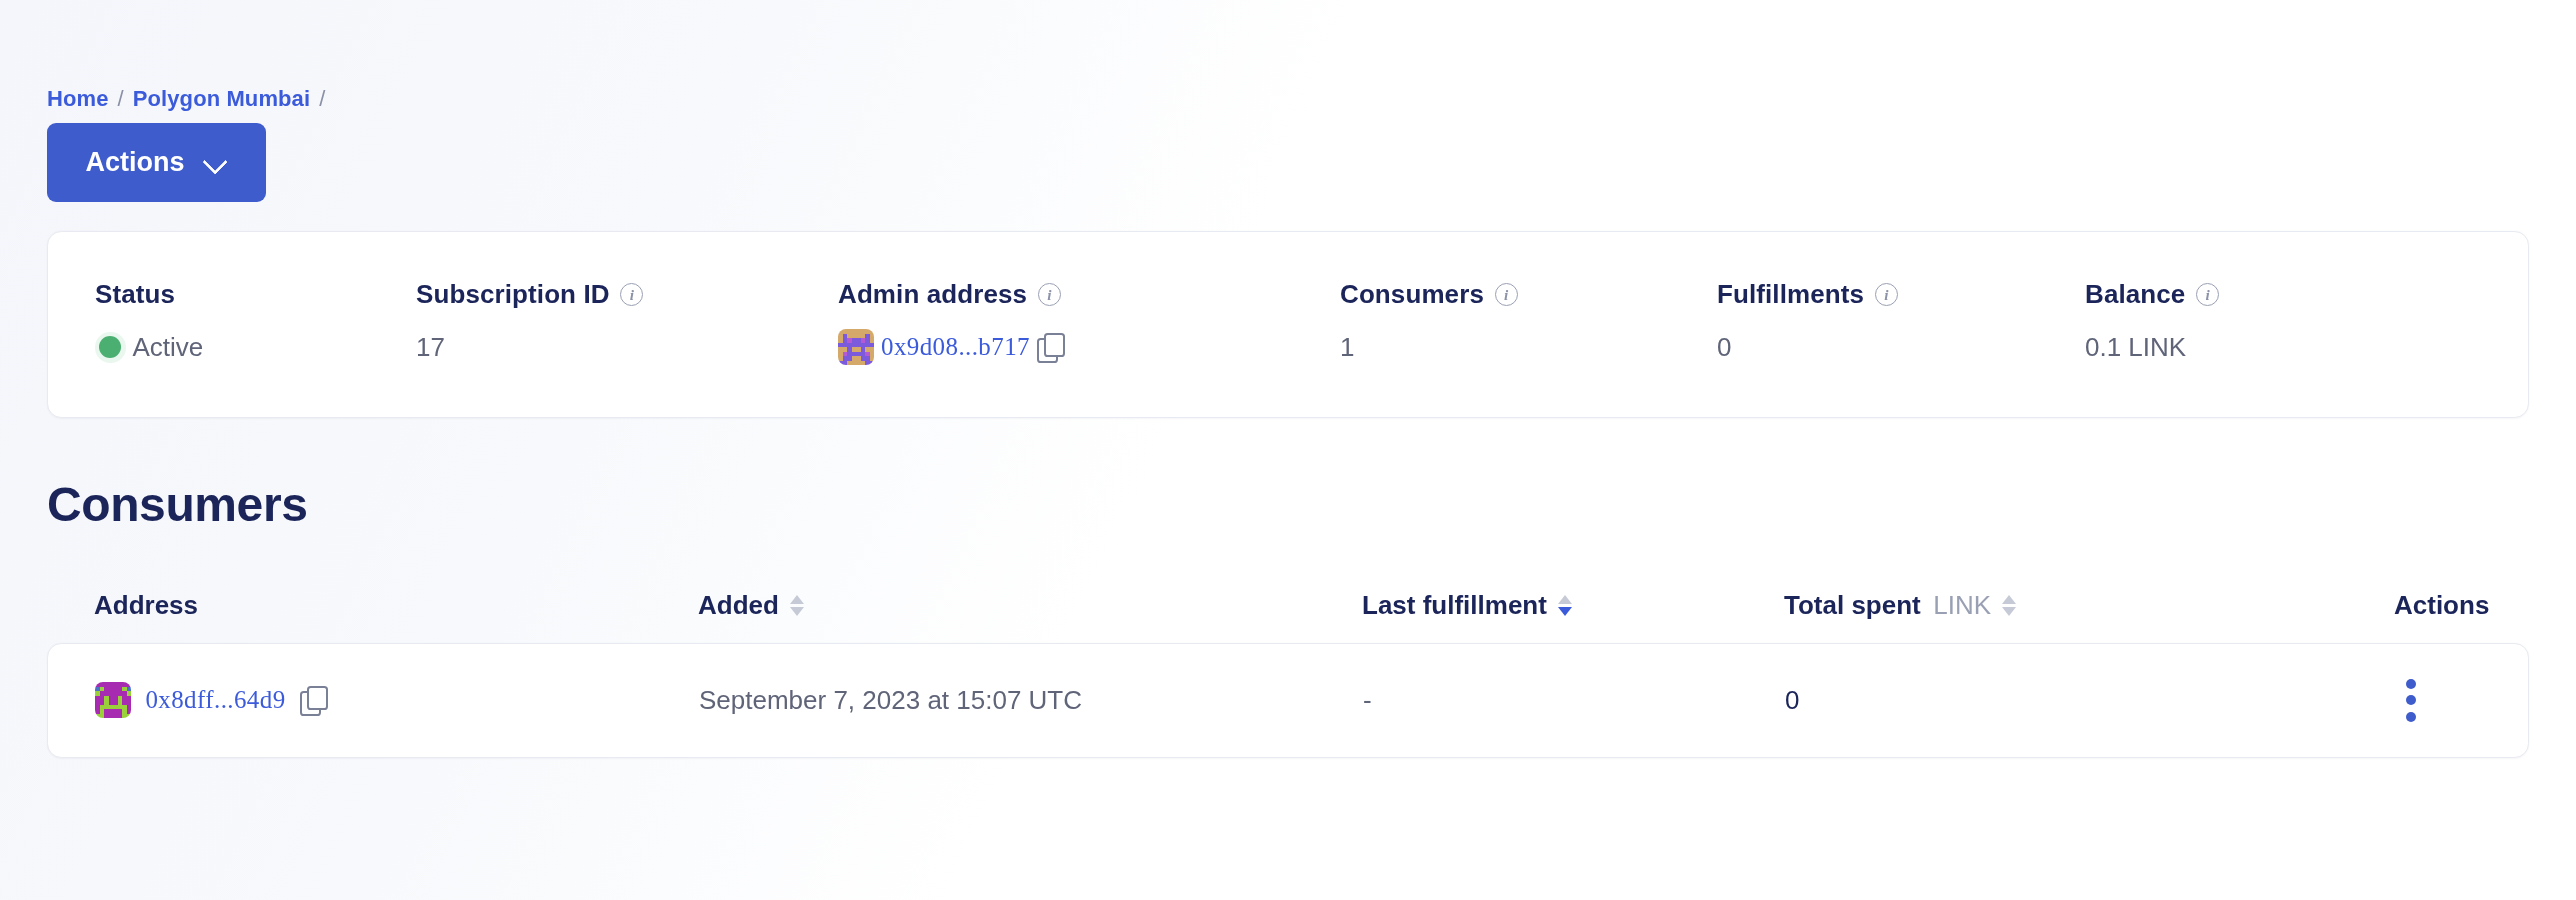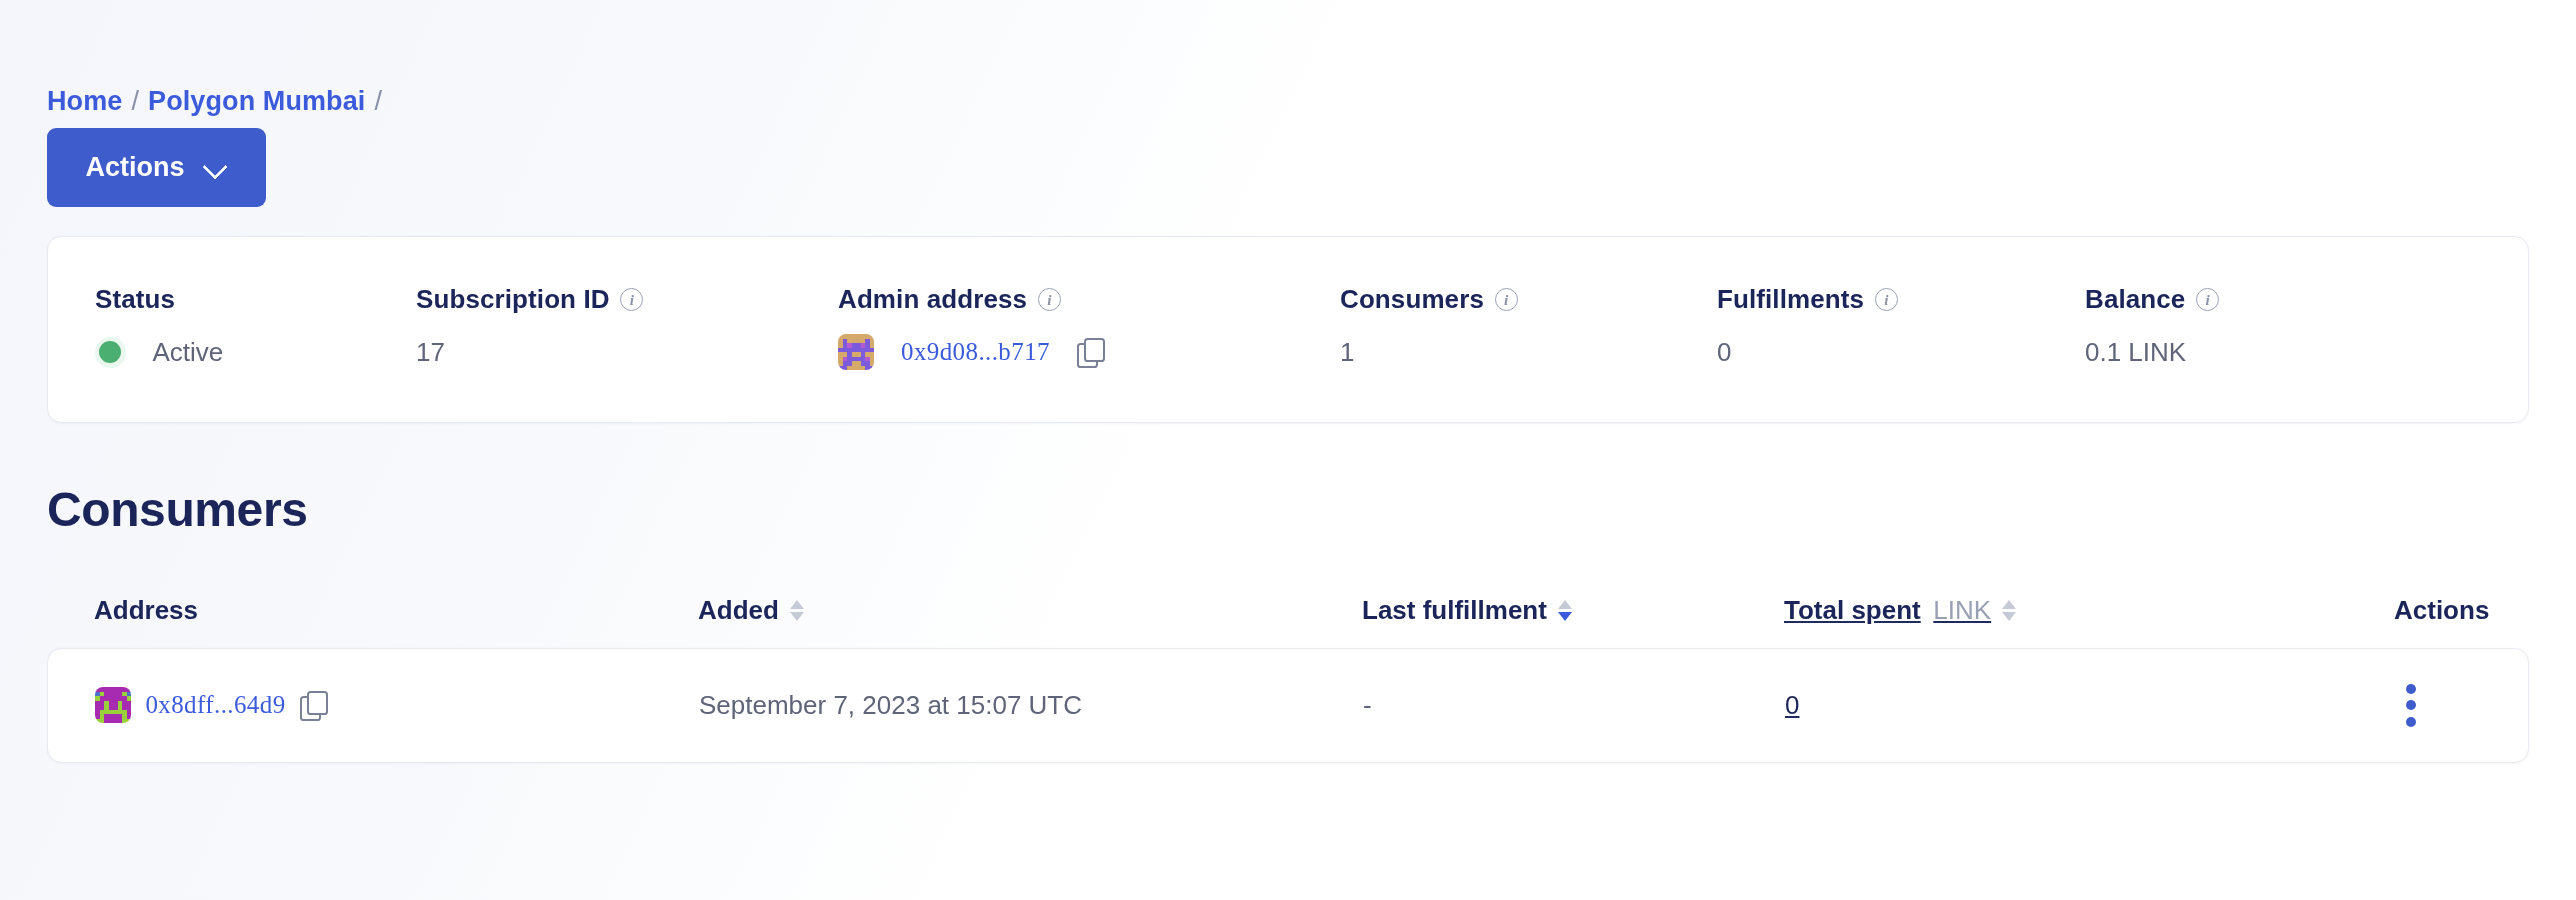--- a/index.html
+++ b/index.html
@@ -32,21 +32,21 @@
     height: 901px;
     padding: 0 47px;
   }
 
   
   .breadcrumb {
     display: flex;
     align-items: center;
     gap: 9px;
     padding-top: 86px;
-    font-size: 27px;
+    font-size: 22px;
     font-weight: 700;
     letter-spacing: 0.1px;
   }
   .crumb-link {
     color: #3b5bdb;
     text-decoration: none;
     cursor: pointer;
   }
   .crumb-sep {
     color: #8a90a8;
@@ -135,21 +135,21 @@
     font-weight: 700;
     color: #1b2559;
     letter-spacing: 0.1px;
   }
   .stat-value {
     margin-top: 18px;
     font-size: 26px;
     color: #5f6478;
     display: flex;
     align-items: center;
-    gap: 27px;
+    gap: 7px;
     min-height: 39px;
   }
 
   .info-icon {
     width: 23px;
     height: 23px;
     border: 1.8px solid #9aa0b4;
     border-radius: 50%;
     display: inline-flex;
     align-items: center;
@@ -268,21 +268,21 @@
     margin-top: 0;
     height: 115px;
     display: flex;
     align-items: center;
     padding: 0 47px;
   }
 
   .col-address     { width: 556px; flex: 0 0 auto; }
   .col-added       { width: 664px; flex: 0 0 auto; margin-left: 48px; }
   .col-lastfulfill { width: 422px; flex: 0 0 auto; }
-  .col-totalspent  { width: 610px; flex: 0 0 auto; text-decoration: underline; }
+  .col-totalspent  { width: 610px; flex: 0 0 auto; }
   .col-actions     { flex: 1 1 auto; display: flex; justify-content: flex-end; padding-right: 54px; }
 
   .th {
     font-size: 26px;
     font-weight: 700;
     color: #1b2559;
     display: flex;
     align-items: center;
     gap: 10.8px;
   }

